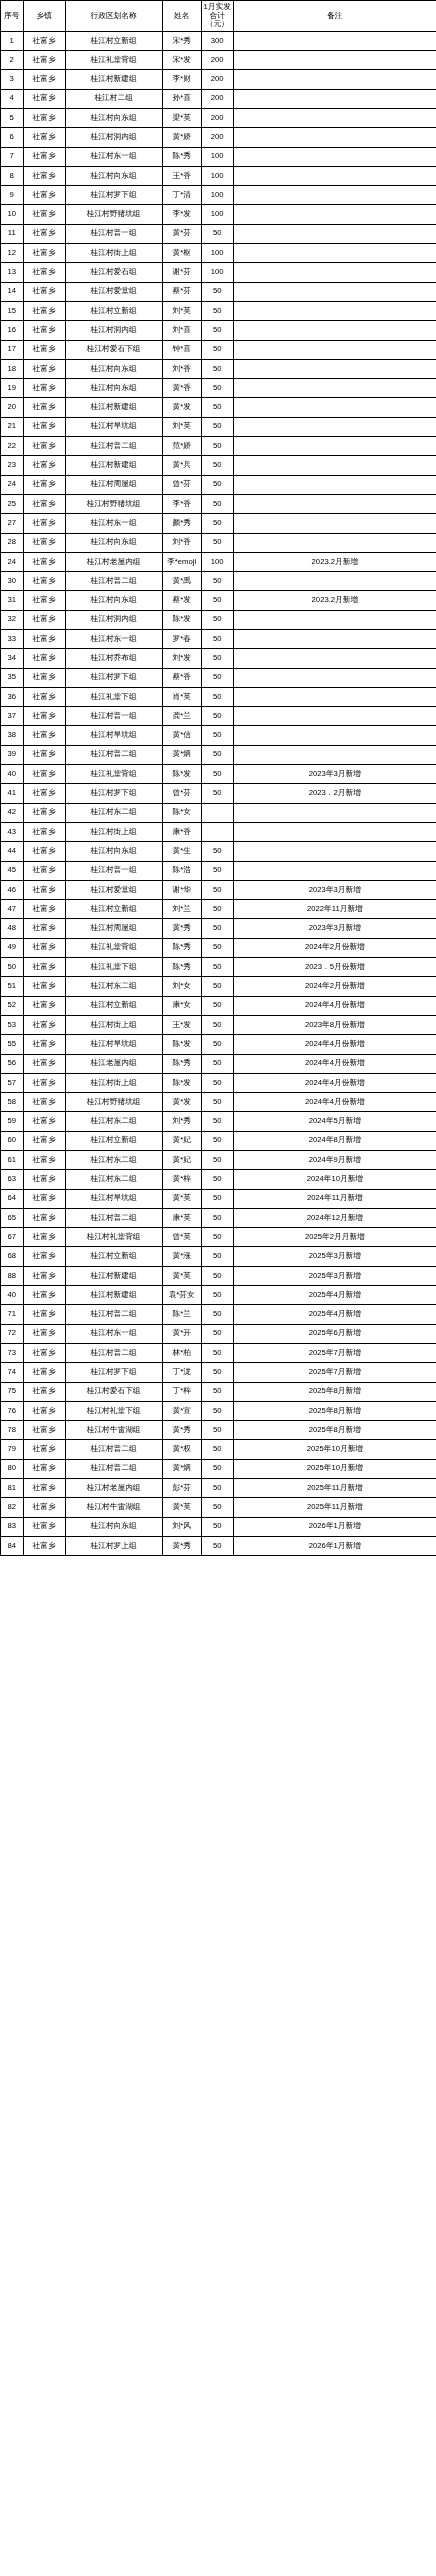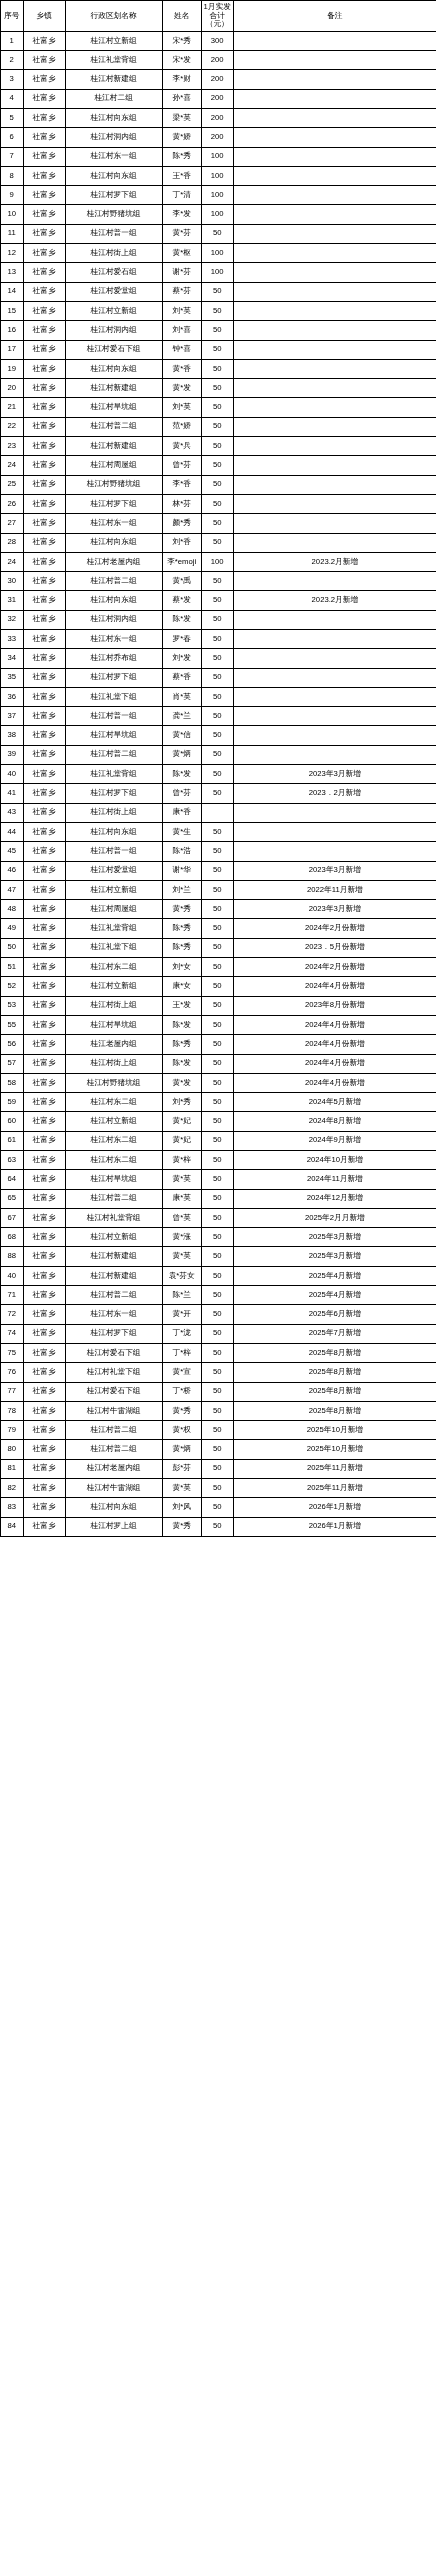--- a/index.html
+++ b/index.html
@@ -203,20 +203,28 @@
       </tr>
       <tr>
         <td>17</td>
         <td>社富乡</td>
         <td class="area">桂江村爱石下组</td>
         <td>钟*喜</td>
         <td>50</td>
         <td class="note"></td>
       </tr>
       <tr>
+        <td>18</td>
+        <td>社富乡</td>
+        <td class="area">桂江村向东组</td>
+        <td>刘*香</td>
+        <td>50</td>
+        <td class="note"></td>
+      </tr>
+      <tr>
         <td>19</td>
         <td>社富乡</td>
         <td class="area">桂江村向东组</td>
         <td>黄*香</td>
         <td>50</td>
         <td class="note"></td>
       </tr>
       <tr>
         <td>20</td>
         <td>社富乡</td>
@@ -255,28 +263,20 @@
         <td class="area">桂江村周屋组</td>
         <td>曾*芬</td>
         <td>50</td>
         <td class="note"></td>
       </tr>
       <tr>
         <td>25</td>
         <td>社富乡</td>
         <td class="area">桂江村野猪坑组</td>
         <td>李*香</td>
-        <td>50</td>
-        <td class="note"></td>
-      </tr>
-      <tr>
-        <td>26</td>
-        <td>社富乡</td>
-        <td class="area">桂江村罗下组</td>
-        <td>林*芬</td>
         <td>50</td>
         <td class="note"></td>
       </tr>
       <tr>
         <td>27</td>
         <td>社富乡</td>
         <td class="area">桂江村东一组</td>
         <td>颜*秀</td>
         <td>50</td>
         <td class="note"></td>
@@ -387,20 +387,28 @@
       </tr>
       <tr>
         <td>41</td>
         <td>社富乡</td>
         <td class="area">桂江村罗下组</td>
         <td>曾*芬</td>
         <td>50</td>
         <td class="note">2023．2月新增</td>
       </tr>
       <tr>
+        <td>42</td>
+        <td>社富乡</td>
+        <td class="area">桂江村东二组</td>
+        <td>陈*女</td>
+        <td></td>
+        <td class="note"></td>
+      </tr>
+      <tr>
         <td>43</td>
         <td>社富乡</td>
         <td class="area">桂江村街上组</td>
         <td>康*香</td>
         <td></td>
         <td class="note"></td>
       </tr>
       <tr>
         <td>44</td>
         <td>社富乡</td>
@@ -603,48 +611,48 @@
       </tr>
       <tr>
         <td>72</td>
         <td>社富乡</td>
         <td class="area">桂江村东一组</td>
         <td>黄*开</td>
         <td>50</td>
         <td class="note">2025年6月新增</td>
       </tr>
       <tr>
+        <td>73</td>
+        <td>社富乡</td>
+        <td class="area">桂江村普二组</td>
+        <td>林*柏</td>
+        <td>50</td>
+        <td class="note">2025年7月新增</td>
+      </tr>
+      <tr>
         <td>74</td>
         <td>社富乡</td>
         <td class="area">桂江村罗下组</td>
         <td>丁*泷</td>
         <td>50</td>
         <td class="note">2025年7月新增</td>
       </tr>
       <tr>
         <td>75</td>
         <td>社富乡</td>
         <td class="area">桂江村爱石下组</td>
         <td>丁*梓</td>
         <td>50</td>
         <td class="note">2025年8月新增</td>
       </tr>
       <tr>
         <td>76</td>
         <td>社富乡</td>
         <td class="area">桂江村礼堂下组</td>
         <td>黄*宣</td>
-        <td>50</td>
-        <td class="note">2025年8月新增</td>
-      </tr>
-      <tr>
-        <td>77</td>
-        <td>社富乡</td>
-        <td class="area">桂江村爱石下组</td>
-        <td>丁*桥</td>
         <td>50</td>
         <td class="note">2025年8月新增</td>
       </tr>
       <tr>
         <td>78</td>
         <td>社富乡</td>
         <td class="area">桂江村牛雷湖组</td>
         <td>黄*秀</td>
         <td>50</td>
         <td class="note">2025年8月新增</td>

